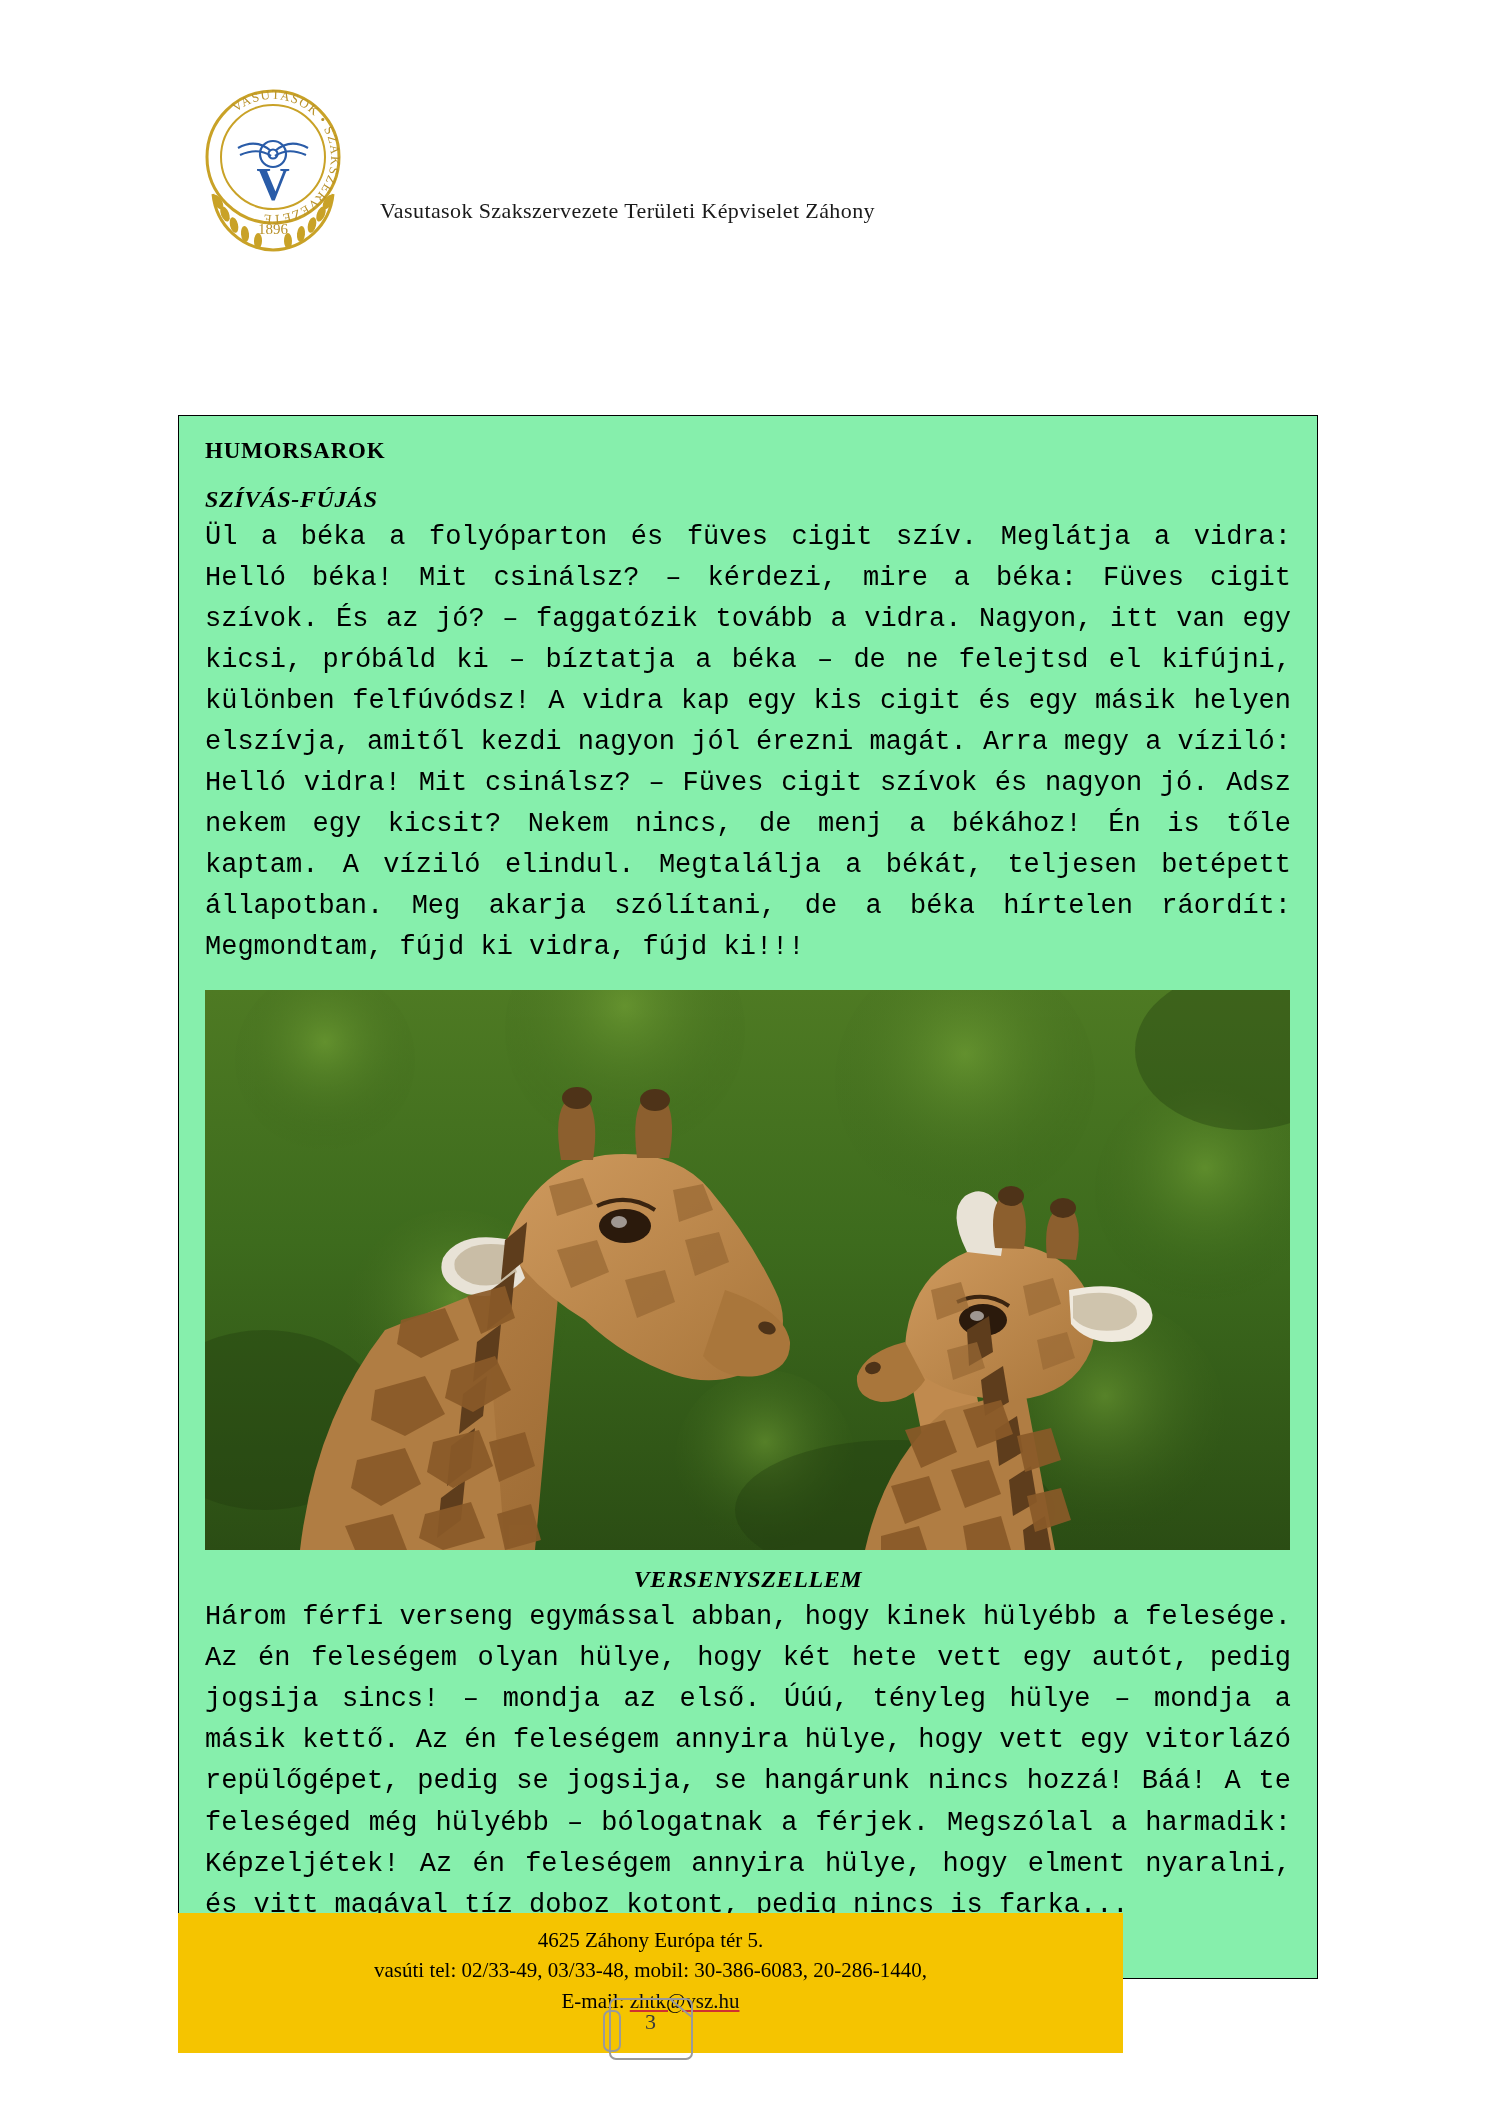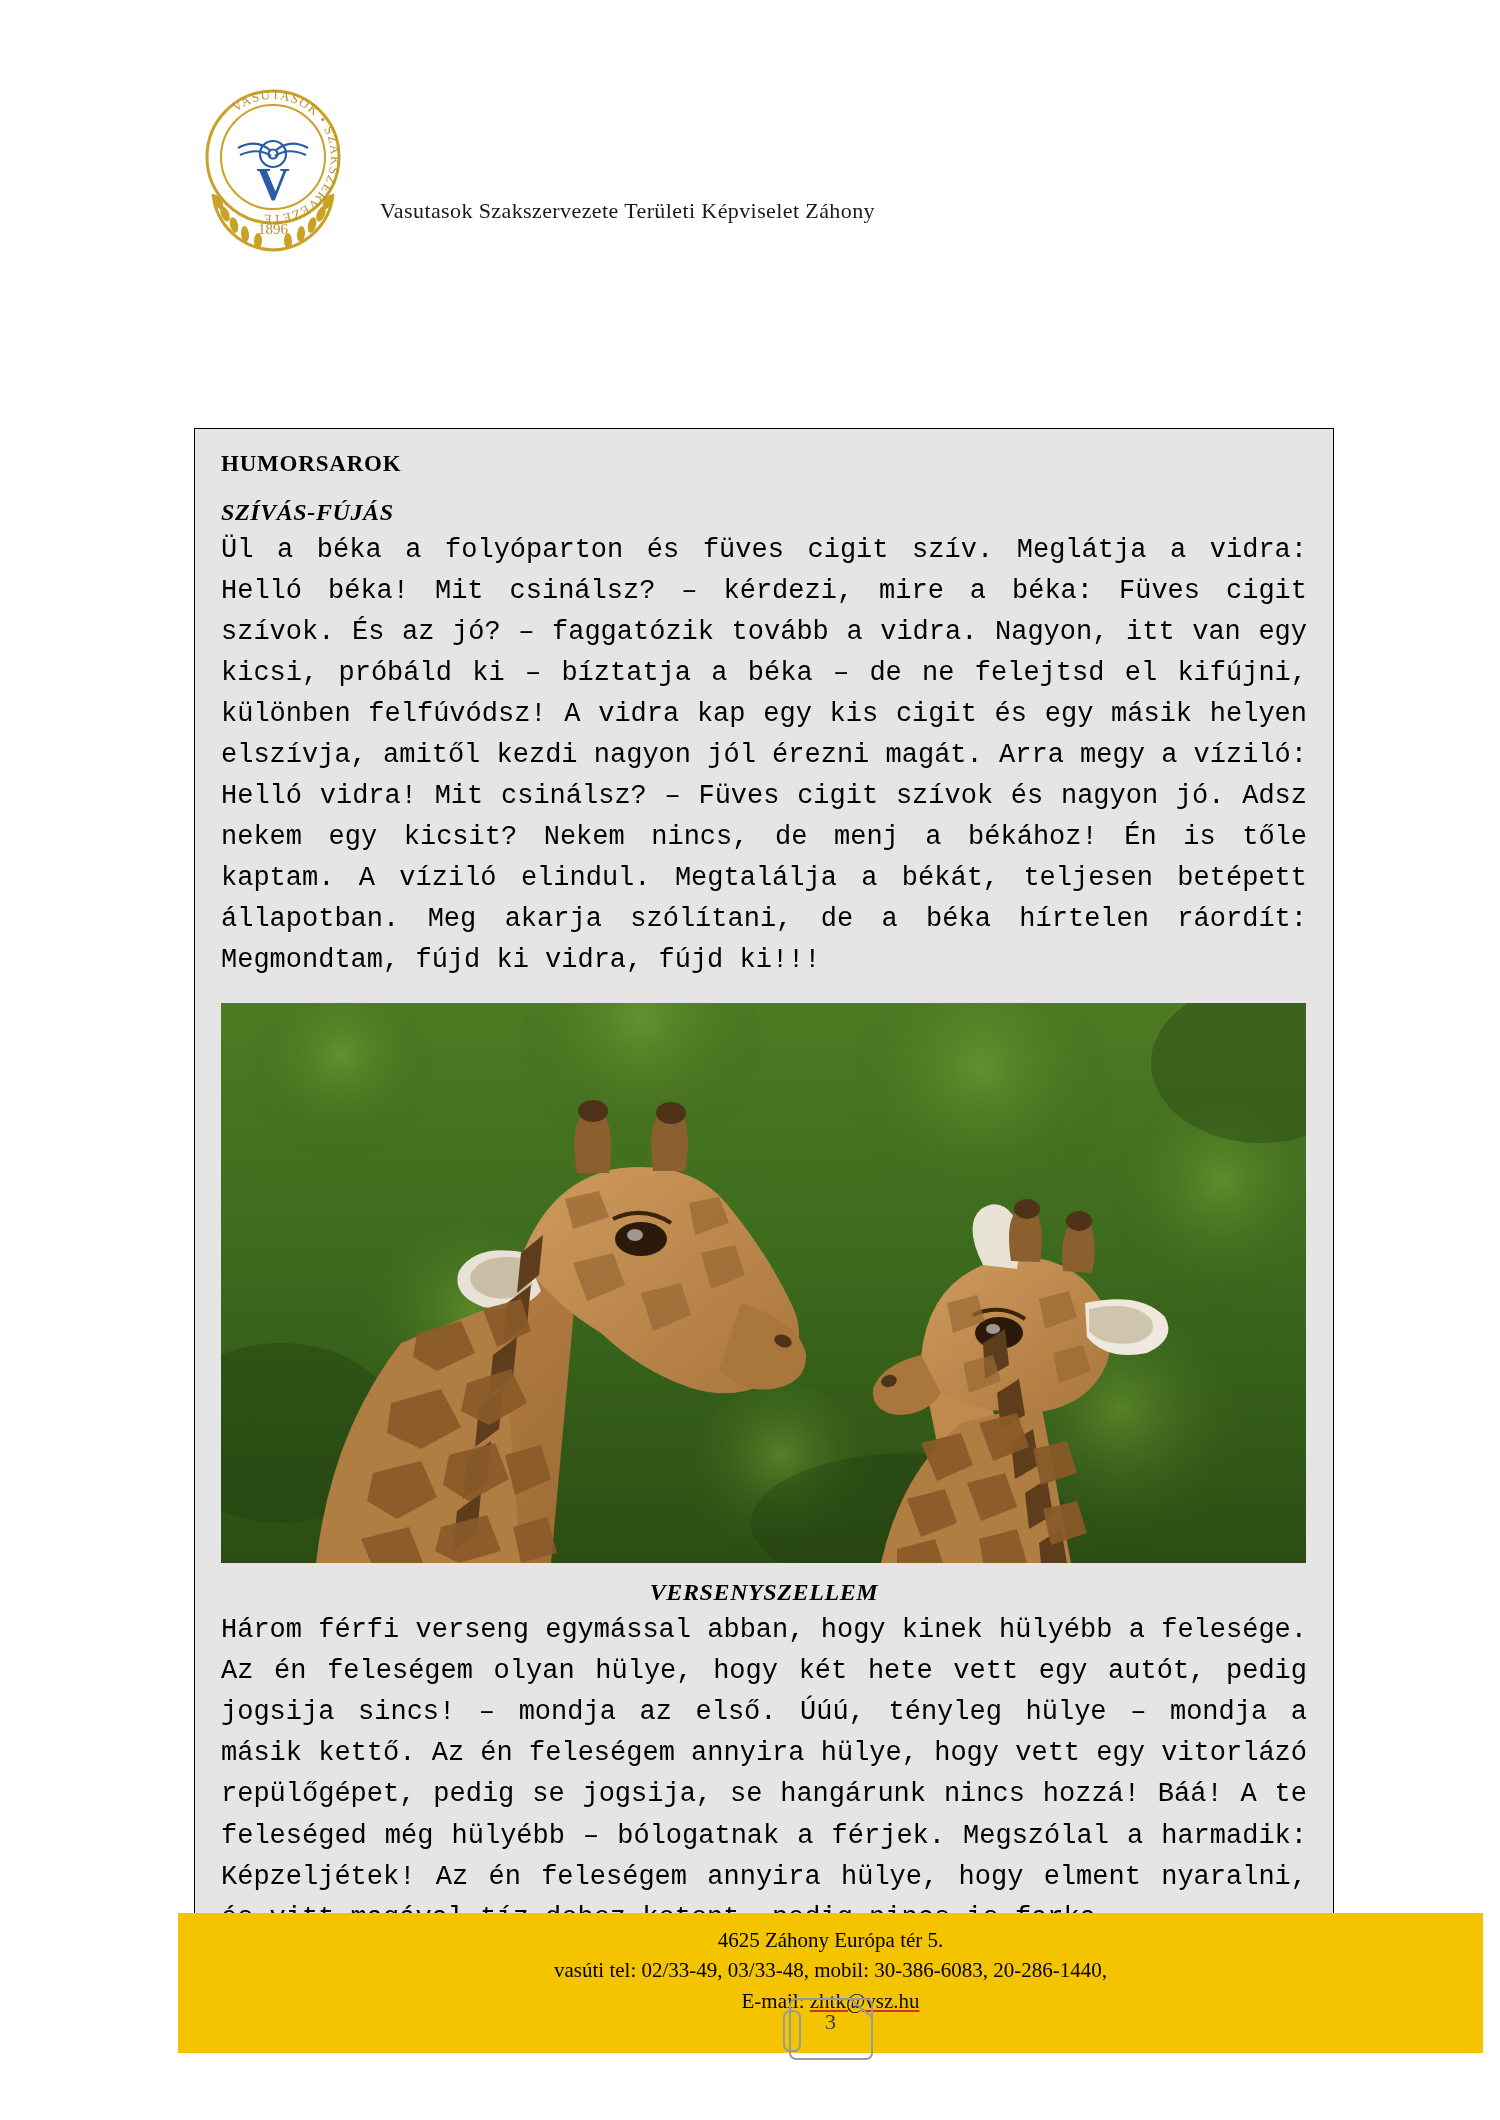--- a/index.html
+++ b/index.html
@@ -39,28 +39,27 @@
     font-family: "Liberation Serif", serif;
     font-size: 22px;
     letter-spacing: 0.4px;
     color: #1a1a1a;
     white-space: nowrap;
   }
 
   
   .content-box {
     position: absolute;
-    left: 194px;
+    left: 178px;
     top: 415px;
     width: 1140px;
     border: 1.6px solid #000000;
     box-sizing: border-box;
     padding: 22px 26px 20px 26px;
-    background: #e5e5e5;
-    margin-top: 13px;
+    background: #86efac;
   }
   .section-title {
     font-family: "Liberation Serif", serif;
     font-size: 23px;
     font-weight: bold;
     letter-spacing: 0.8px;
     margin: 0 0 22px 0;
   }
   .sub-title {
     font-family: "Liberation Serif", serif;
@@ -93,21 +92,21 @@
     font-size: 19px;
     margin-top: 10px;
     padding-right: 8px;
   }
 
   
   .footer {
     position: absolute;
     left: 178px;
     top: 1913px;
-    width: 1305px;
+    width: 945px;
     height: 140px;
     background: #f5c400;
     box-sizing: border-box;
     padding-top: 12px;
   }
   .footer-line {
     font-family: "Liberation Serif", serif;
     font-size: 21px;
     text-align: center;
     line-height: 1.45;

